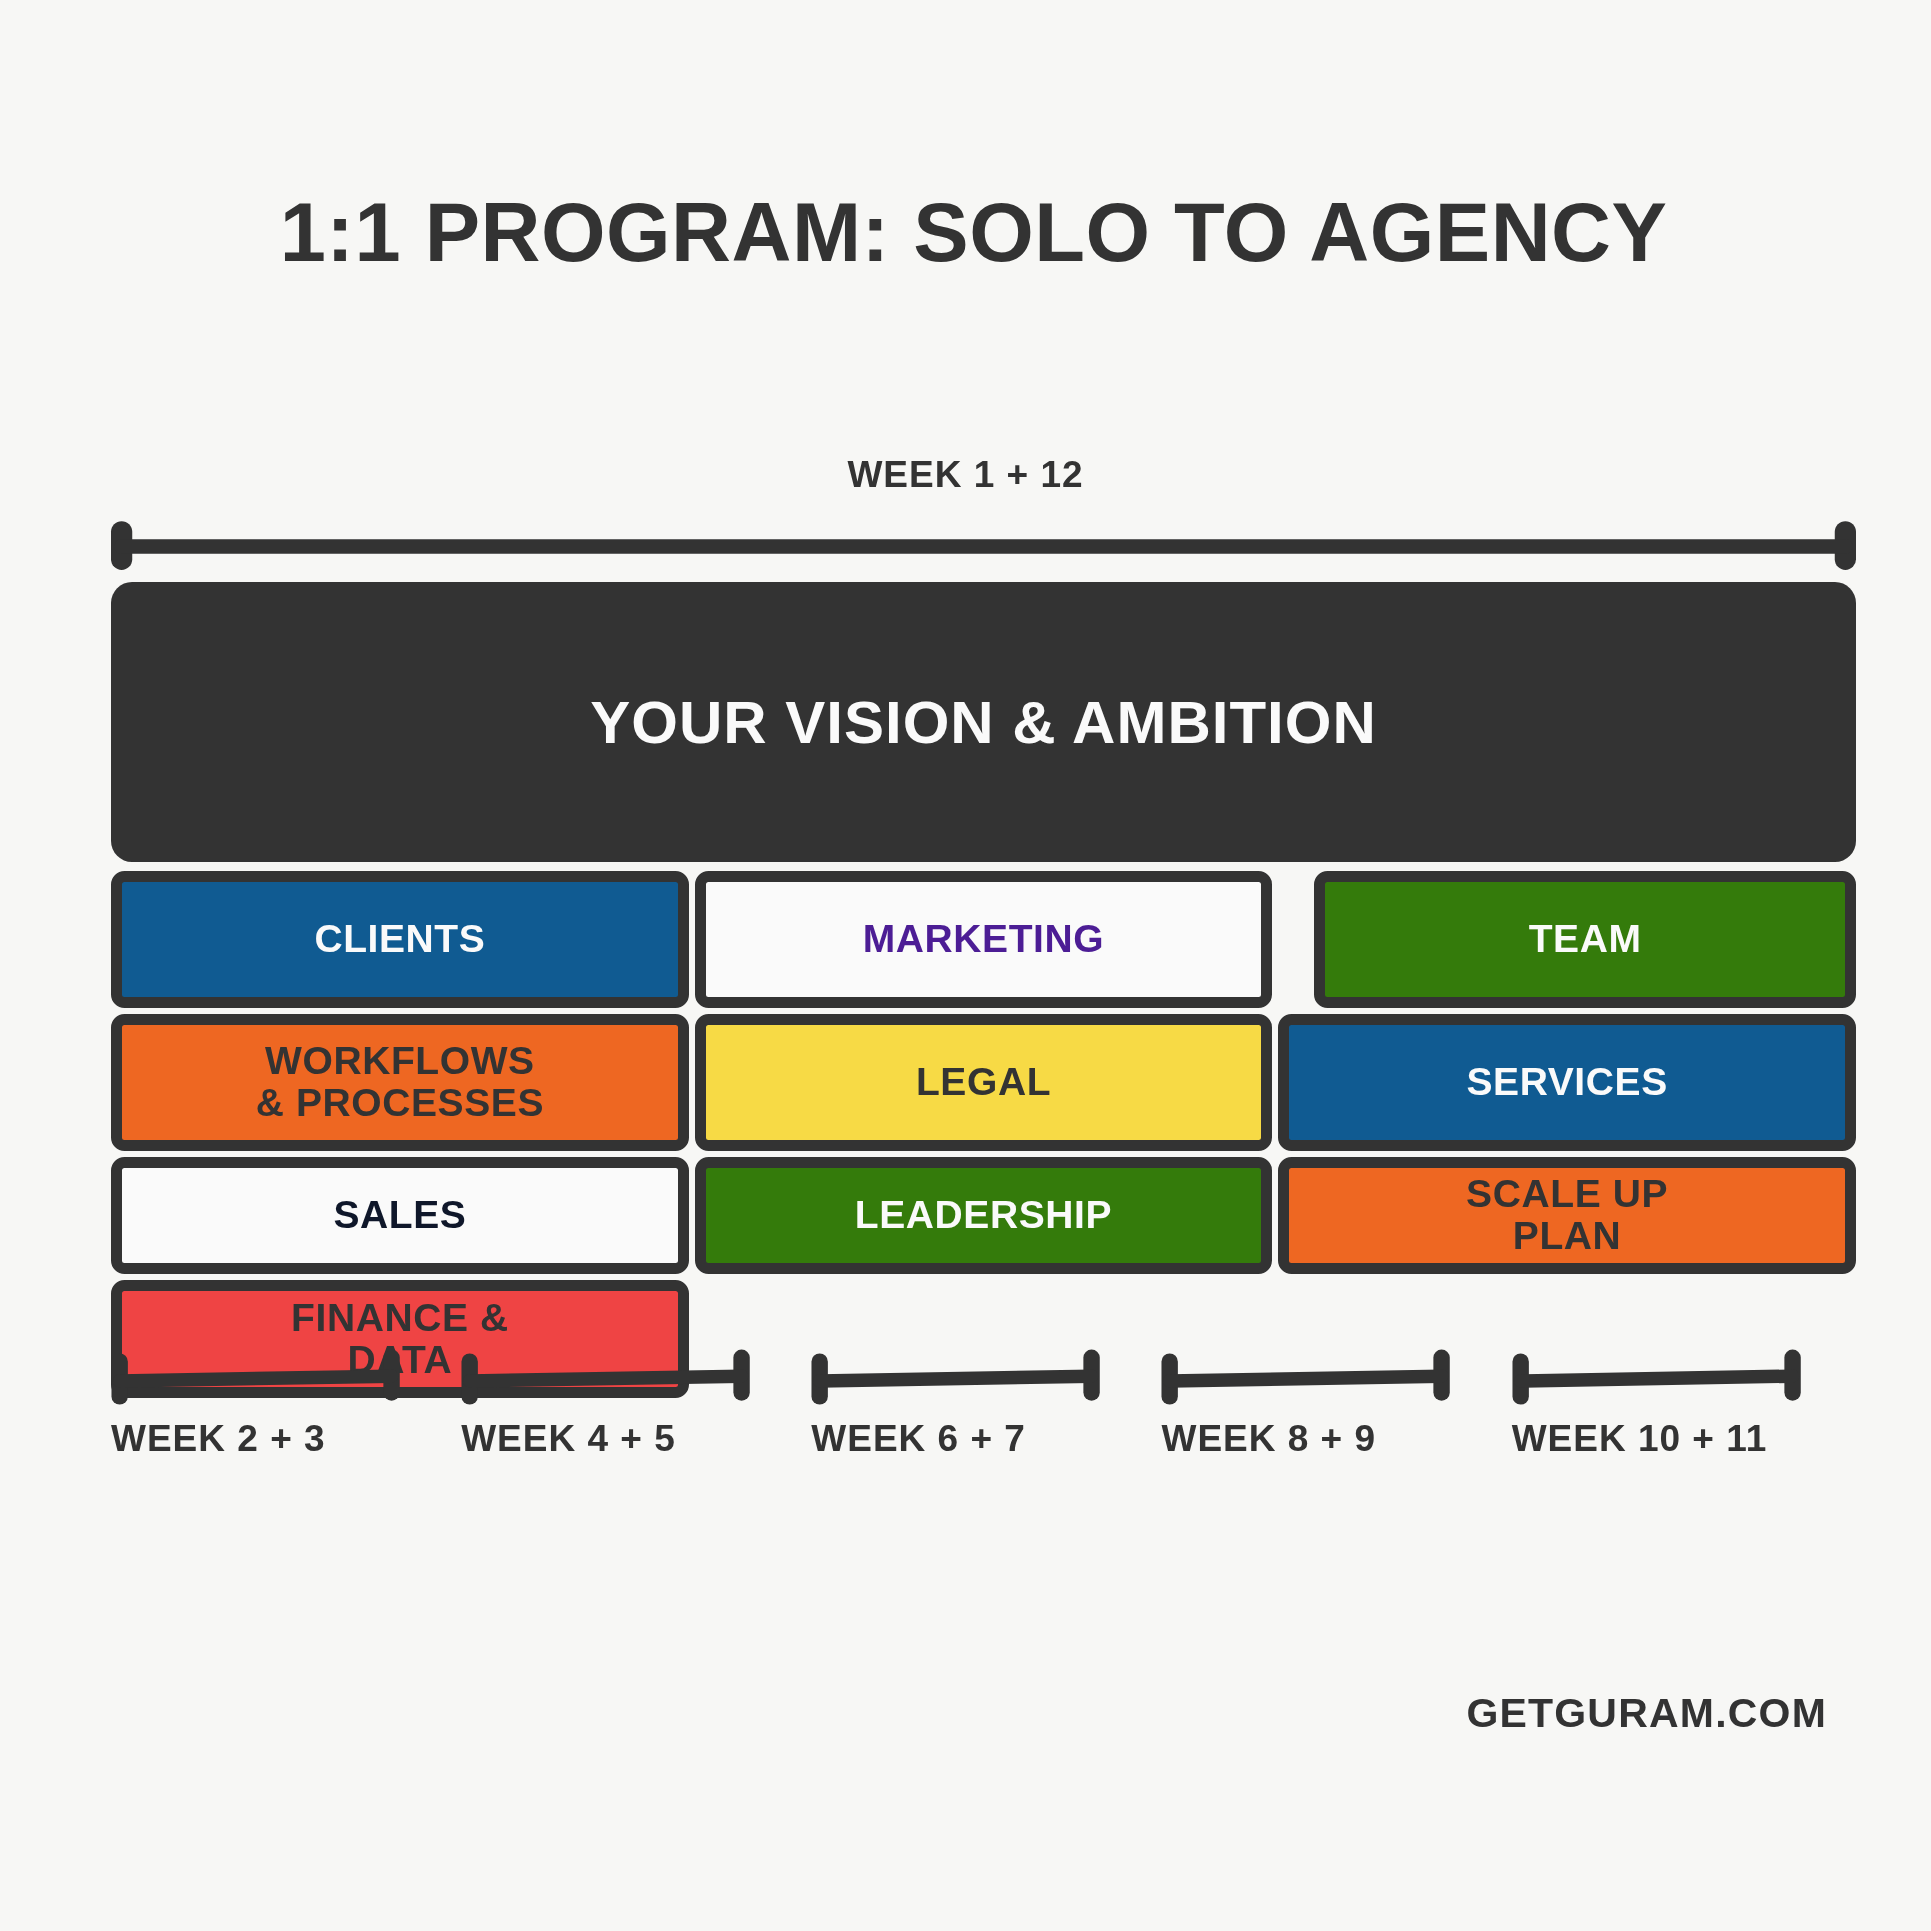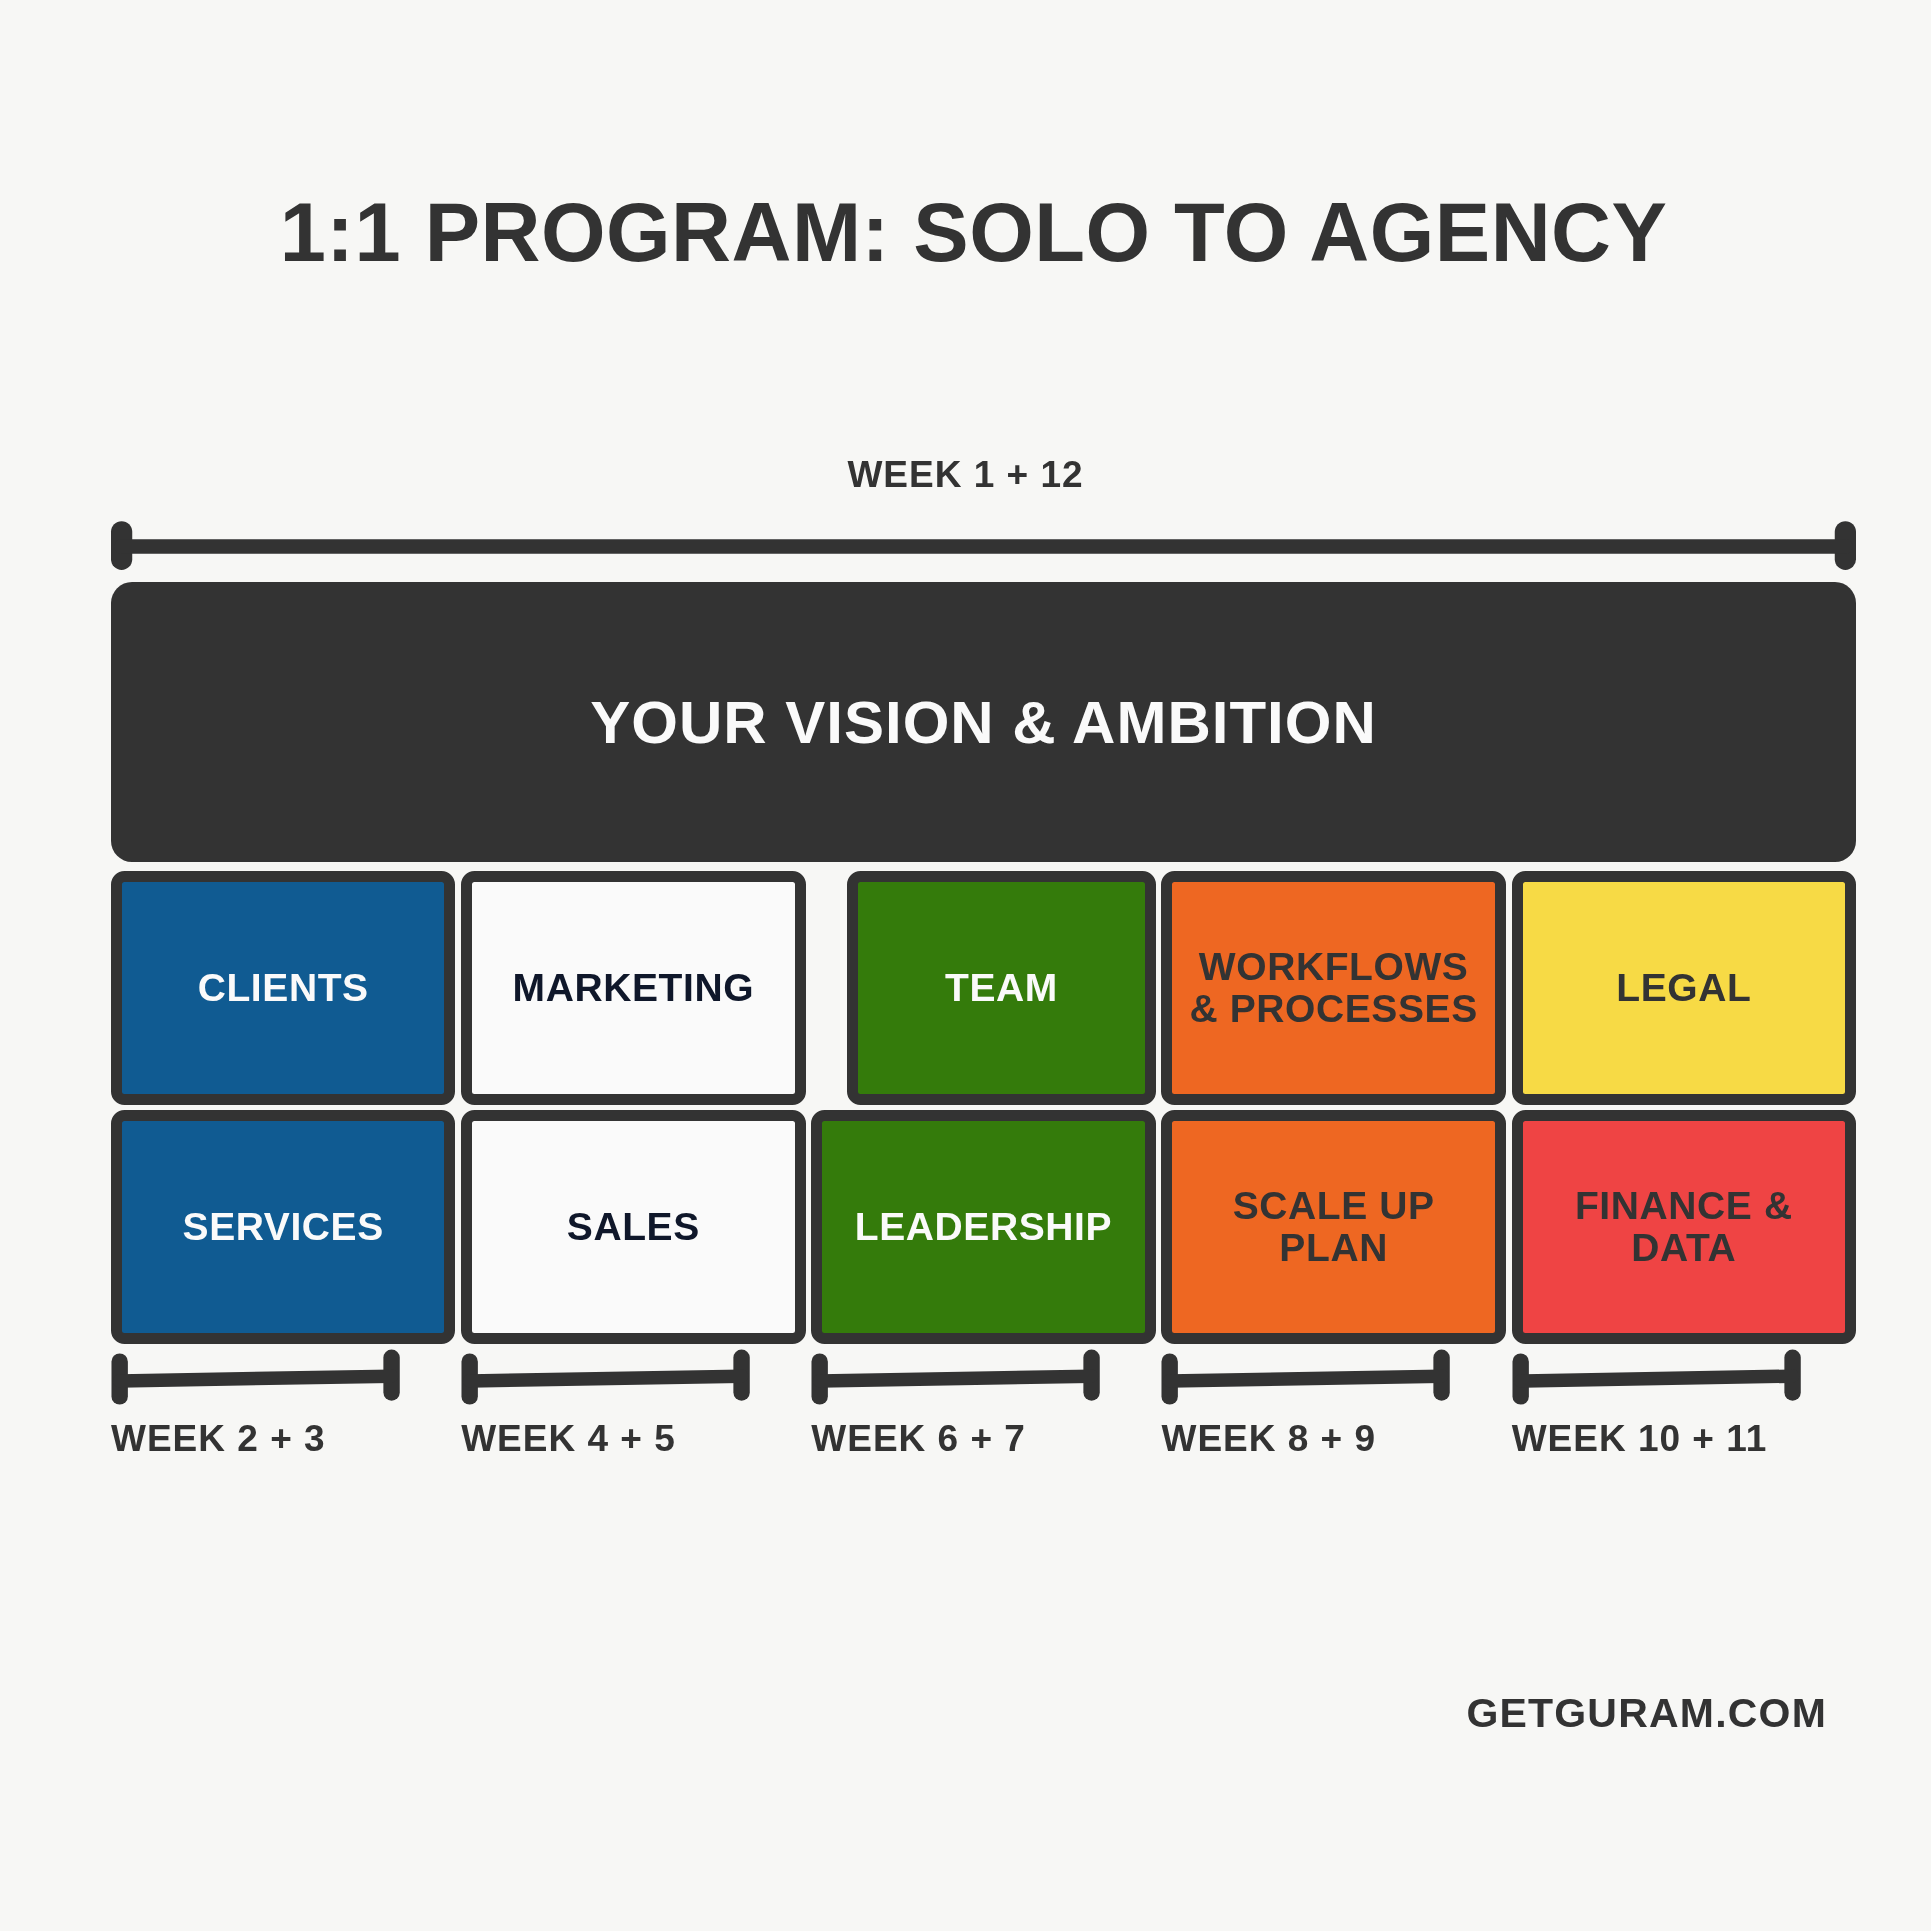--- a/index.html
+++ b/index.html
@@ -75,23 +75,23 @@
     color: #fafafa;
     white-space: nowrap;
   }
 
   
   .cards-grid {
     position: absolute;
     left: 111px;
     top: 871px;
     width: 1745px;
-    height: 473px;
+    height: 527px;
     display: grid;
-    grid-template-columns: repeat(5, 1fr);
+    grid-template-columns: repeat(3, 1fr);
     grid-template-rows: repeat(2, 1fr);
     gap: 5.8px 5.8px;
   }
 
   .card {
     border: 11.6px solid #333333;
     border-radius: 13.5px;
     display: flex;
     align-items: center;
     justify-content: center;
@@ -168,21 +168,21 @@
 
   <div class="hero-panel">
     <span class="hero-panel-text">YOUR VISION &amp; AMBITION</span>
   </div>
 
   <div class="cards-grid" id="cards-grid">
       <div class="card" style="background: rgb(16, 91, 146);">
         <span class="card-label" style="color: rgb(250, 250, 250);">CLIENTS</span>
       </div>
       <div class="card" style="background: rgb(250, 250, 250);">
-        <span class="card-label" style="color: #0f172a;">MARKETING</span>
+        <span class="card-label" style="color: #4c1d95;">MARKETING</span>
       </div>
       <div class="card" style="background: rgb(52, 123, 11); margin-left: 36px;">
         <span class="card-label" style="color: rgb(250, 250, 250);">TEAM</span>
       </div>
       <div class="card" style="background: rgb(238, 103, 34);">
         <span class="card-label" style="color: rgb(51, 51, 51);">WORKFLOWS<br>&amp; PROCESSES</span>
       </div>
       <div class="card" style="background: rgb(247, 218, 69);">
         <span class="card-label" style="color: rgb(51, 51, 51);">LEGAL</span>
       </div>

